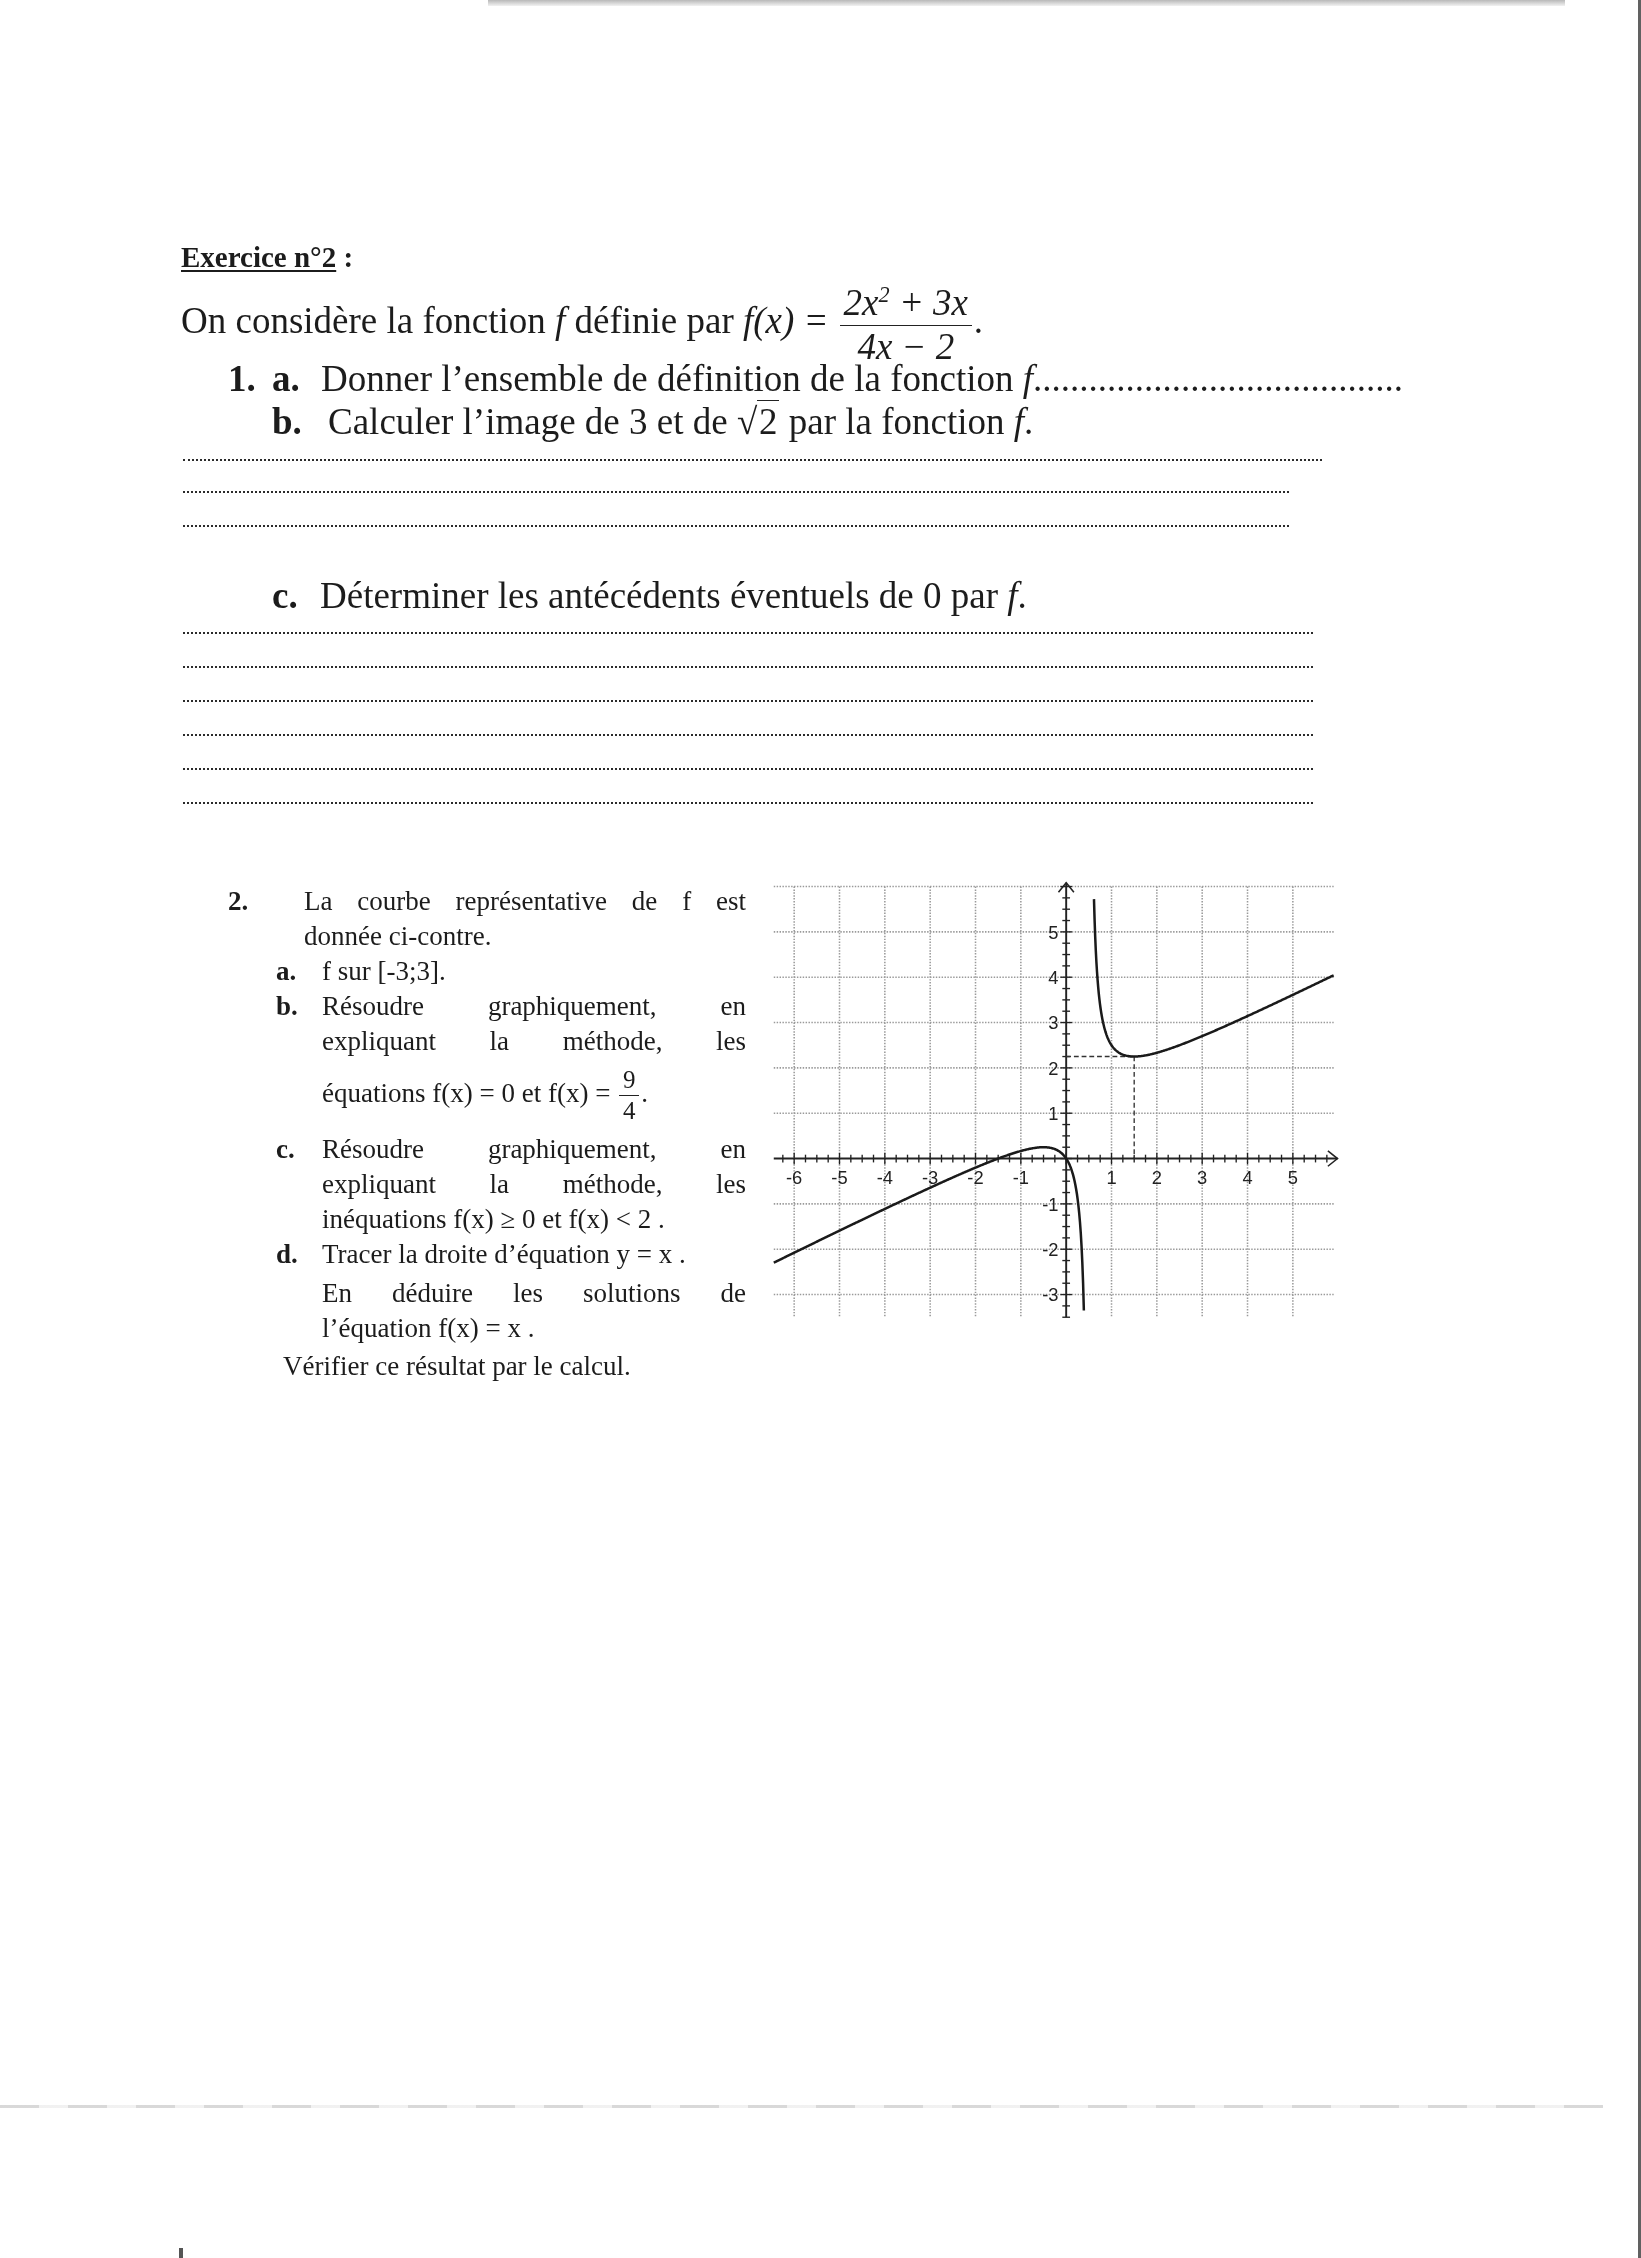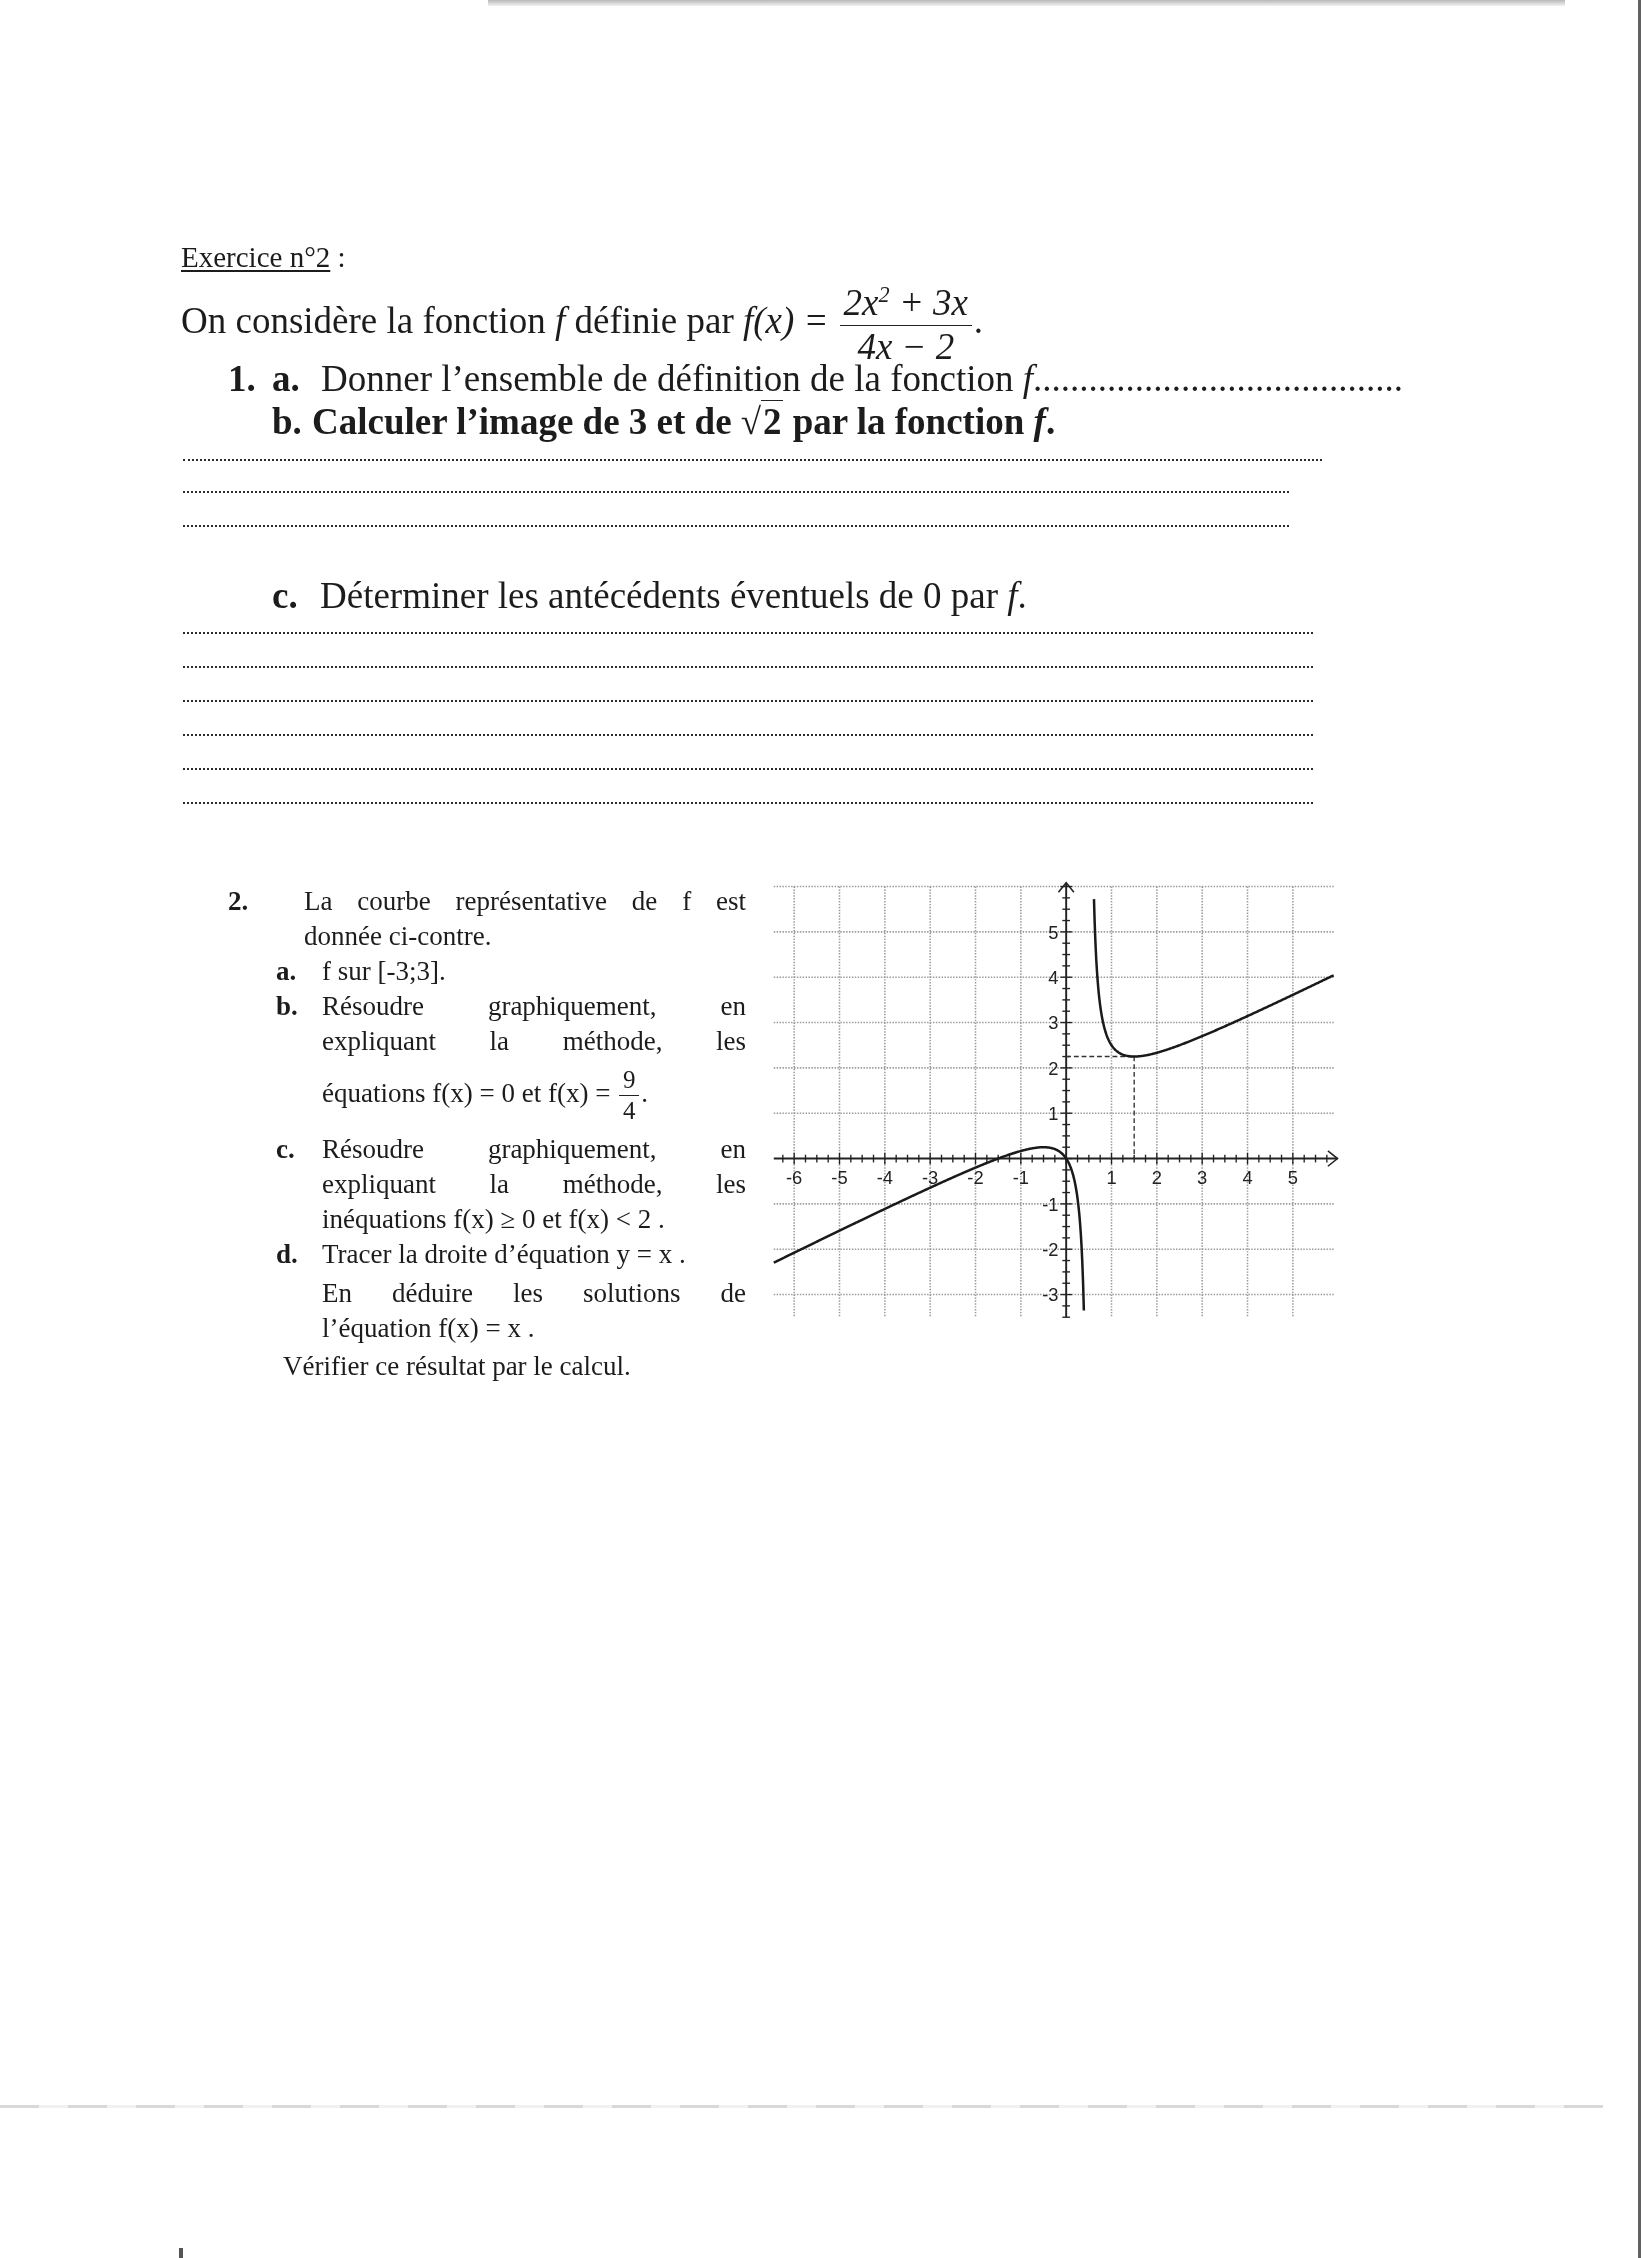--- a/index.html
+++ b/index.html
@@ -6,21 +6,21 @@
   body { width:1641px; height:2258px; position:relative; overflow:hidden;
          font-family:"Liberation Serif", "DejaVu Serif", serif; color:#1c1c1c; }
   .abs { position:absolute; white-space:nowrap; }
   .scan-top { position:absolute; left:488px; top:0; width:1077px; height:5.8px;
               background:linear-gradient(#9a9a9a, #ececec); opacity:.7; }
   .scan-right { position:absolute; right:0; top:0; width:2.9px; height:2258px; background:#3a3a3a; opacity:.8; }
   .scan-bottom { position:absolute; left:0; top:2105px; width:1603px; height:2.9px;
                  background:repeating-linear-gradient(90deg,#cfcfcf 0 39px,#eeeeee 39px 68px); opacity:.8; }
   .scan-mark { position:absolute; left:179px; top:2248px; width:3.9px; height:10.6px; background:#555; }
 
-  .title { left:181px; top:241px; font-size:29px; font-weight:normal; }
+  .title { left:181px; top:241px; font-size:29px; font-weight:bold; }
   .title .u { text-decoration:underline; text-decoration-thickness:1.9px; text-underline-offset:2.9px; }
   .t { font-size:37px; }
   .it { font-style:italic; }
   .b { font-weight:bold; }
 
   .frac { display:inline-block; vertical-align:middle; text-align:center; margin:0 1.9px; }
   .frac .num { display:block; padding:0 3.9px 1.9px; border-bottom:1.9px solid #222; line-height:1.05;text-align:right; }
   .frac .den { display:block; padding:1.9px 3.9px 0; line-height:1.05; }
   sup { font-size:60%; }
   .sqrt { display:inline-block; }
@@ -56,21 +56,21 @@
   <span class="it">f(x) = </span><span class="frac it"><span class="num"><span>2x</span><sup>2</sup><span> + 3x</span></span><span class="den">4x − 2</span></span><span>.</span>
 </div>
 
 <div class="abs t" style="left:228px; top:357px;">
   <span class="b">1.</span>
   <span class="b" style="position:absolute; left:44px;">a.</span>
   <span style="position:absolute; left:93px;"><span>Donner l’ensemble de définition de la fonction </span><span class="it">f</span><span>........................................</span></span>
 </div>
 <div class="abs t" style="left:272px; top:400px;">
   <span class="b">b.</span>
-  <span style="position:absolute; left:40px;font-weight:bold;"><span>Calculer l’image de 3 et de </span><span class="sqrt">√<span class="rad">2</span></span><span> par la fonction </span><span class="it">f</span><span>.</span></span>
+  <span style="position:absolute; left:56px;"><span>Calculer l’image de 3 et de </span><span class="sqrt">√<span class="rad">2</span></span><span> par la fonction </span><span class="it">f</span><span>.</span></span>
 </div>
 
 <div class="dots" style="top:459px; width:1139px;"></div>
 <div class="dots" style="top:491px; width:1106px;"></div>
 <div class="dots" style="top:525px; width:1106px;"></div>
 
 <div class="abs t" style="left:272px; top:574px;">
   <span class="b">c.</span>
   <span style="position:absolute; left:48px;"><span>Déterminer les antécédents éventuels de 0 par </span><span class="it">f</span><span>.</span></span>
 </div>

